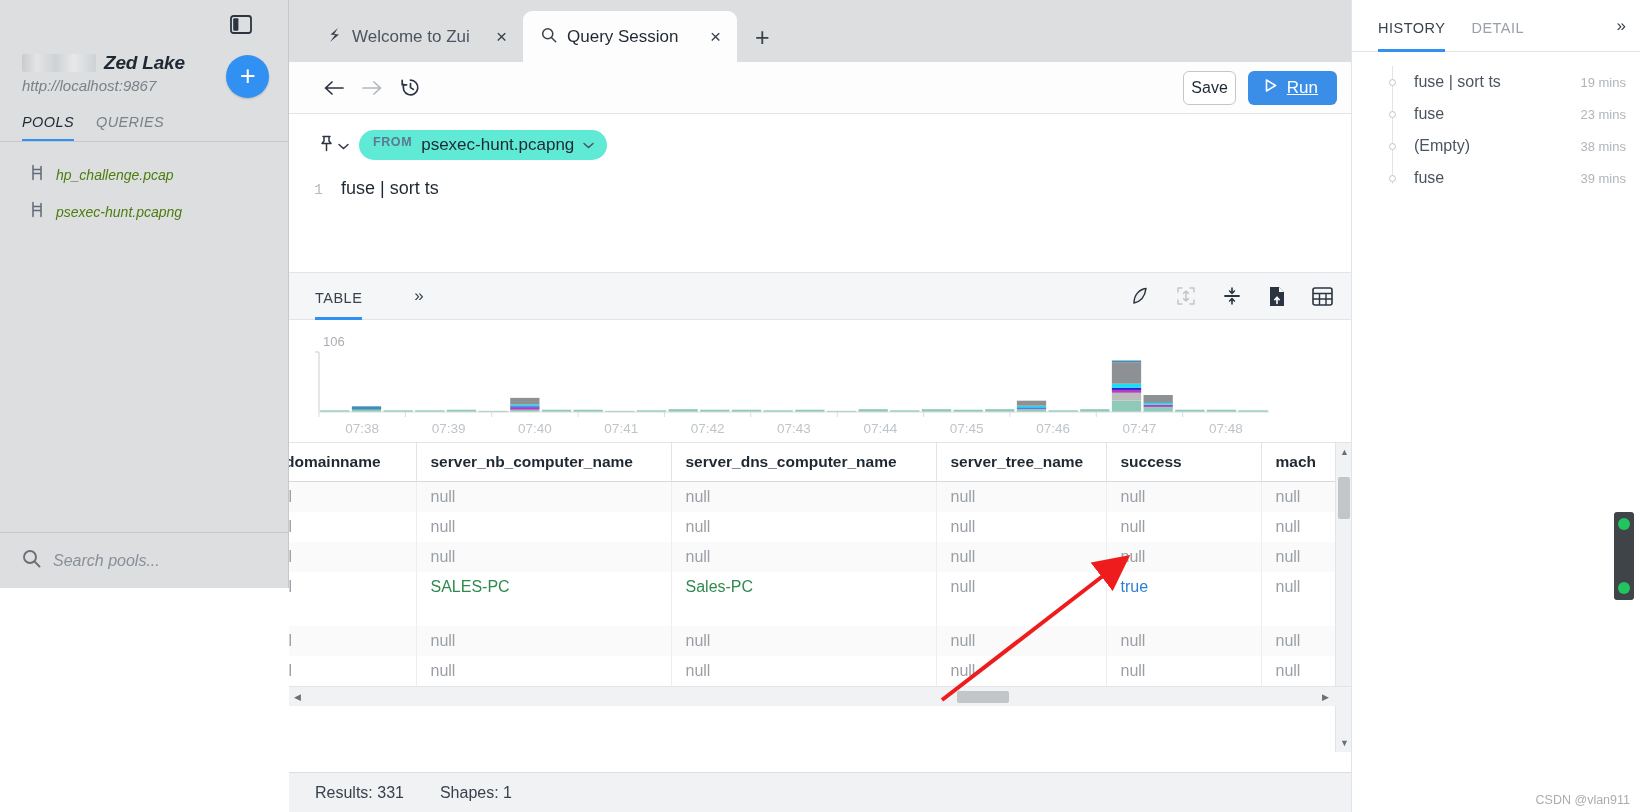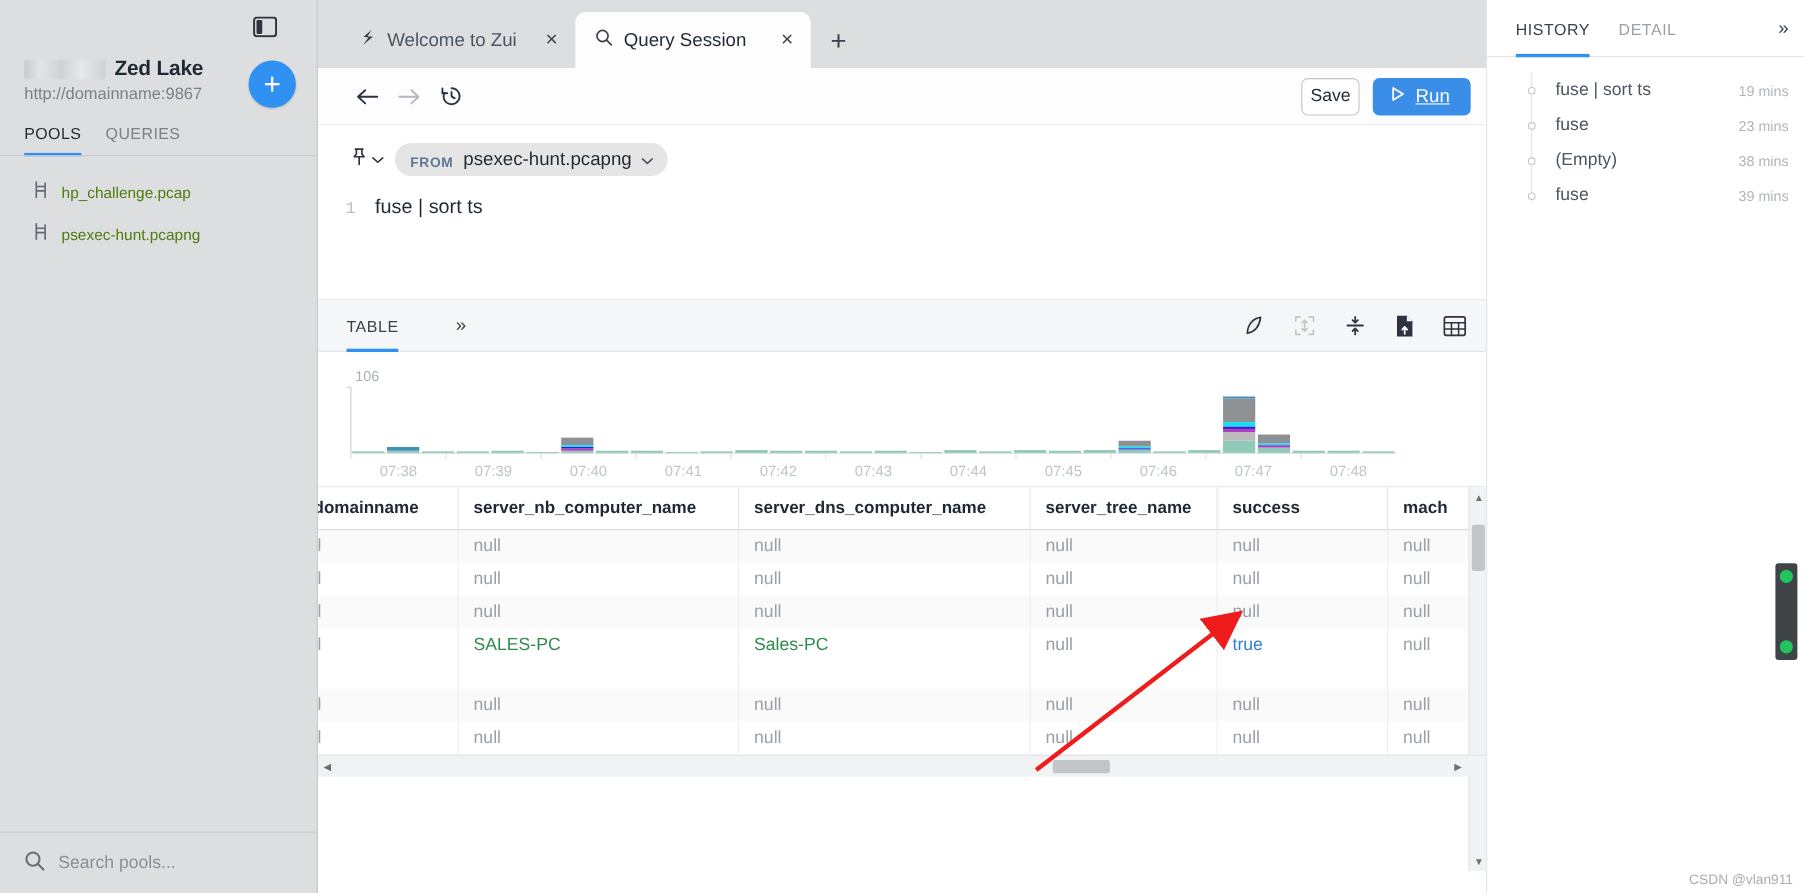--- a/index.html
+++ b/index.html
@@ -9,25 +9,26 @@
     background: #ffffff;
     overflow: hidden;
   }
   body { display: flex; flex-direction: column; }
 
   
   .app { display: flex; width: 1640px; height: 812px; position: relative; }
 
   
   .sidebar {
-    width: 289px; min-width: 289px; height: 812px;
+    width: 289px; min-width: 289px; height: 588px;
     background: #dcdee0;
     display: flex; flex-direction: column;
     border-right: 1px solid #c6c9cc;
     position: relative;
+    font-style: italic;
   }
   .sidebar-top { height: 48px; display: flex; align-items: center; justify-content: flex-end; padding-right: 36px; }
   .panel-toggle-icon { width: 22px; height: 19px; cursor: pointer; }
   .lake-block { padding: 4px 22px 0 22px; position: relative; }
   .lake-title-row { display: flex; align-items: center; gap: 8px; }
   .lake-redaction {
     width: 74px; height: 18px;
     background: linear-gradient(90deg,#c9ccce 0%, #e2e4e6 20%, #cfd2d4 45%, #e6e8ea 70%, #cfd2d4 100%);
     border-radius: 2px;
   }
@@ -86,22 +87,22 @@
     margin-left: 12px; height: 34px; padding: 0 19px 0 15px;
     border-radius: 6px; background: #3b8ee8; color: #fff;
     font-size: 17px; display: flex; align-items: center; gap: 9px; cursor: pointer; text-decoration: underline;
   }
 
   
   .editor { background: #fff; padding: 16px 0 0 0; height: 158px; }
   .editor-head { display: flex; align-items: center; gap: 10px; padding-left: 30px; }
   .pin-group { display: flex; align-items: center; gap: 4px; cursor: pointer; color: #2b3440; }
   .from-pill {
-    display: flex; align-items: flex-end; gap: 9px;
-    background: #e5e5e5; border-radius: 15px; padding: 5px 13px 5px 14px; cursor: pointer;
+    display: flex; align-items: flex-start; gap: 9px;
+    background: #5eead4; border-radius: 15px; padding: 5px 13px 5px 14px; cursor: pointer;
   }
   .from-kw { font-size: 12.5px; font-weight: bold; letter-spacing: .6px; color: #5f7794; }
   .from-val { font-size: 17px; color: #1f2933; }
   .code-row { display: flex; align-items: baseline; padding: 18px 0 0 0; }
   .gutter { width: 52px; text-align: right; padding-right: 18px; font-size: 15px; color: #b6bbc1;
             font-family: "Liberation Mono", monospace; }
   .code-text { font-size: 18px; color: #1f2933; font-family: "Liberation Sans", sans-serif; }
 
   
   .results { flex: 1; display: flex; flex-direction: column; min-height: 0; border-top: 1px solid #e2e4e7; }
@@ -195,21 +196,21 @@
           <rect x="3.2" y="3.2" width="5.2" height="12.6" rx="1" fill="#2b3440"></rect>
         </svg>
       </span>
     </div>
 
     <div class="lake-block">
       <div class="lake-title-row">
         <span class="lake-redaction"></span>
         <span class="lake-name">Zed Lake</span>
       </div>
-      <div class="lake-url">http://domainname:9867</div>
+      <div class="lake-url">http://localhost:9867</div>
       <div class="add-btn">+</div>
     </div>
 
     <div class="side-tabs">
       <div class="side-tab active">POOLS</div>
       <div class="side-tab">QUERIES</div>
     </div>
     <div class="side-divider"></div>
 
     <div class="pool-list">
@@ -528,20 +529,24 @@
           <div class="vs-arrow" style="bottom:4px;">▼</div>
         </div>
 
         <div class="hscroll">
           <div class="hs-arrow" style="left:5px;">◀</div>
           <div class="hthumb"></div>
           <div class="hs-arrow" style="right:22px;">▶</div>
         </div>
       </div>
 
+      <div class="statusbar">
+        <span class="status-item">Results: 331</span>
+        <span class="status-item">Shapes: 1</span>
+      </div>
     </div>
   </section>
 
   <aside class="rightpanel">
     <div class="rp-tabbar">
       <div class="rp-tab active">HISTORY</div>
       <div class="rp-tab inactive">DETAIL</div>
       <div class="rp-expand">»</div>
     </div>
     <div class="hist-list">

